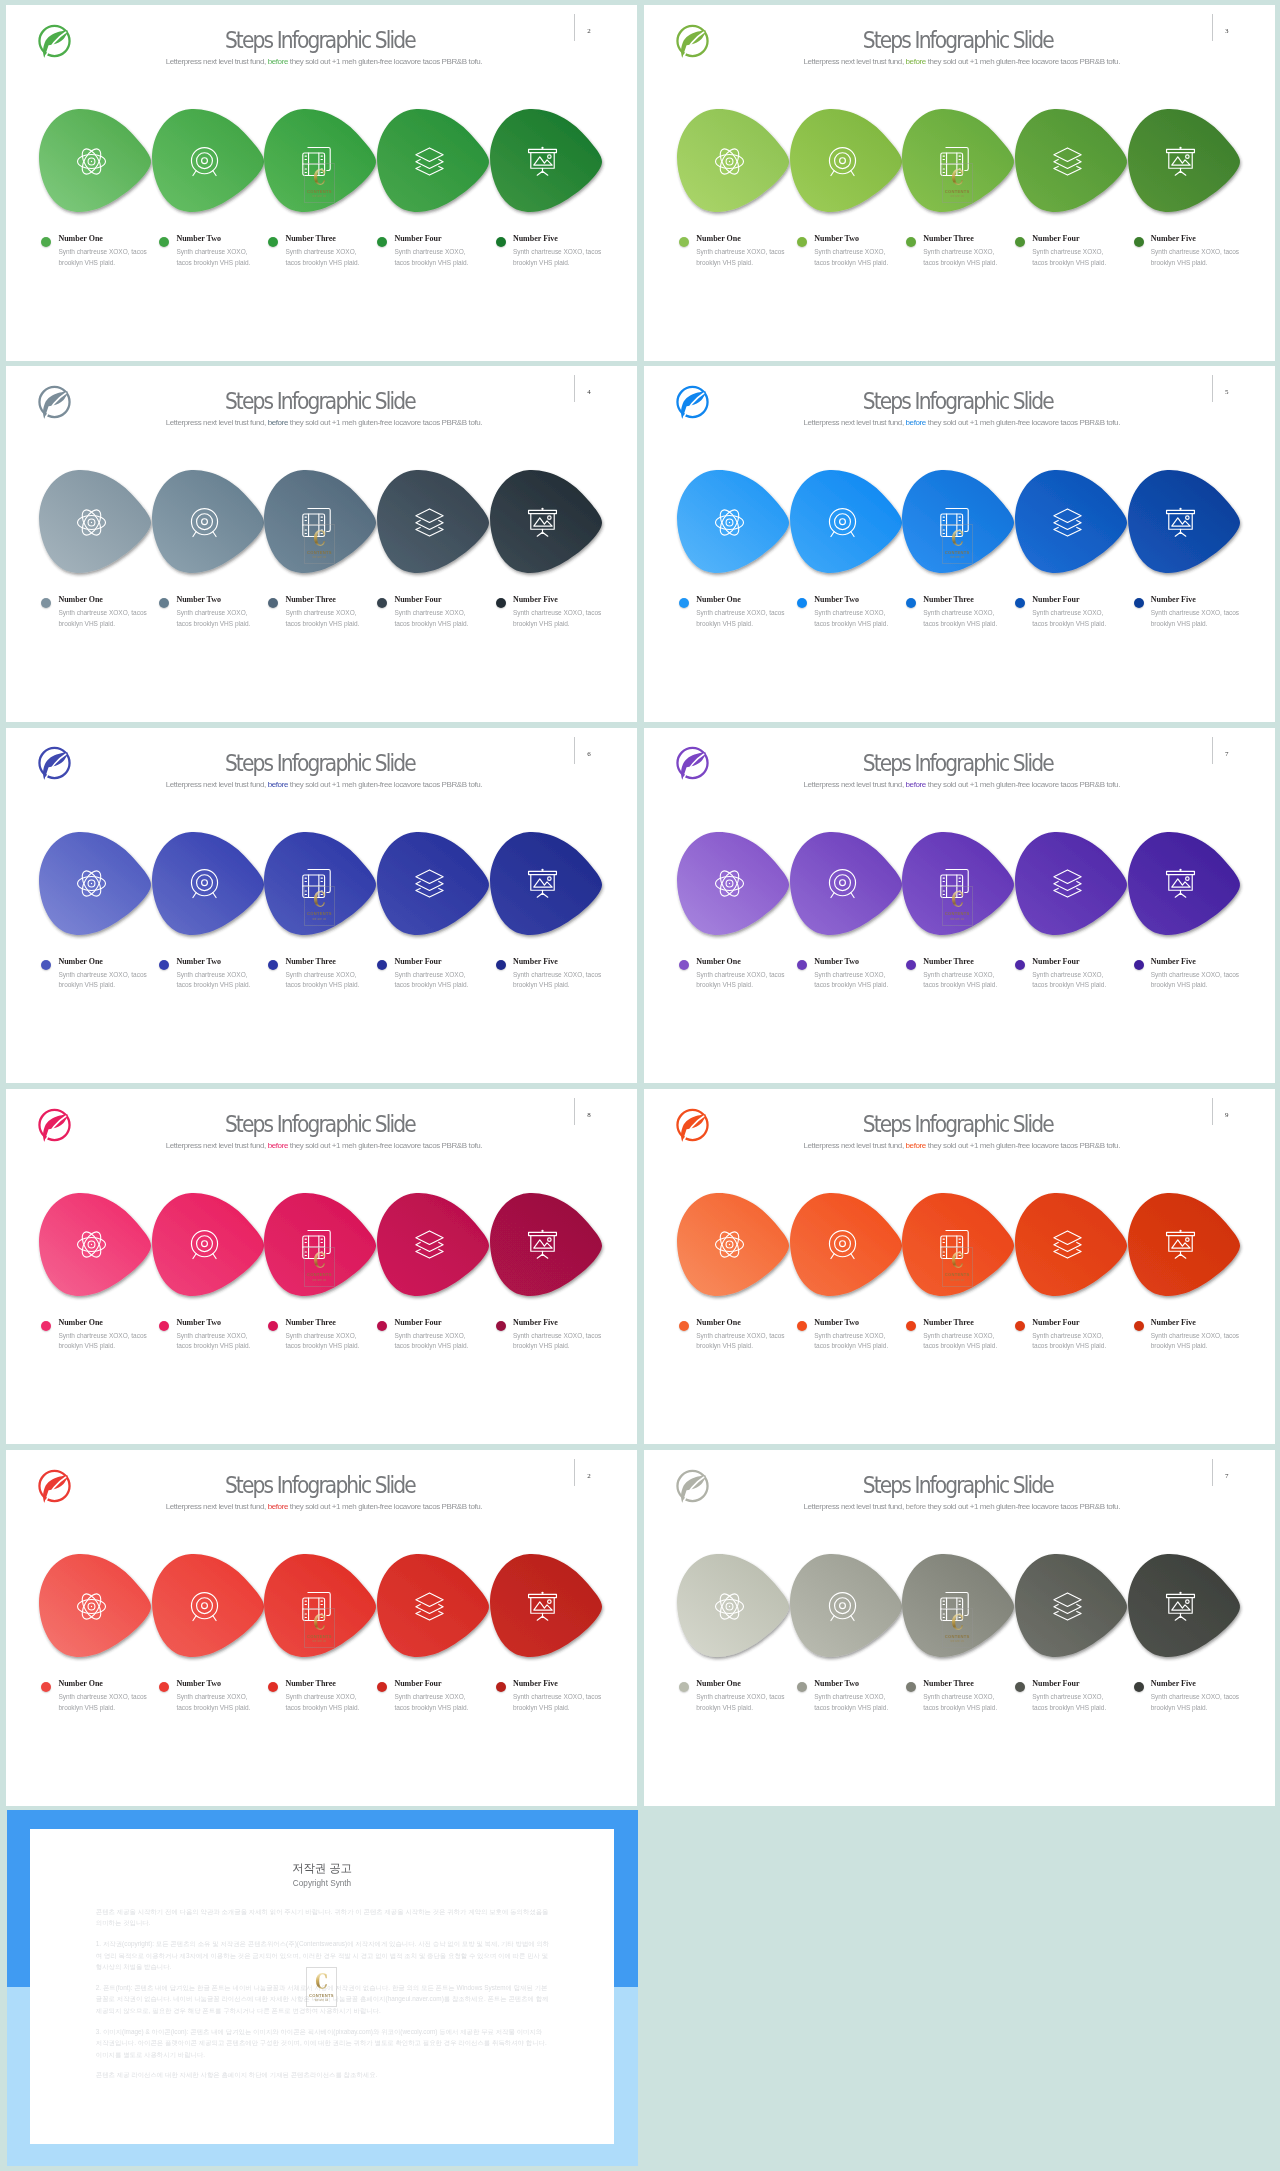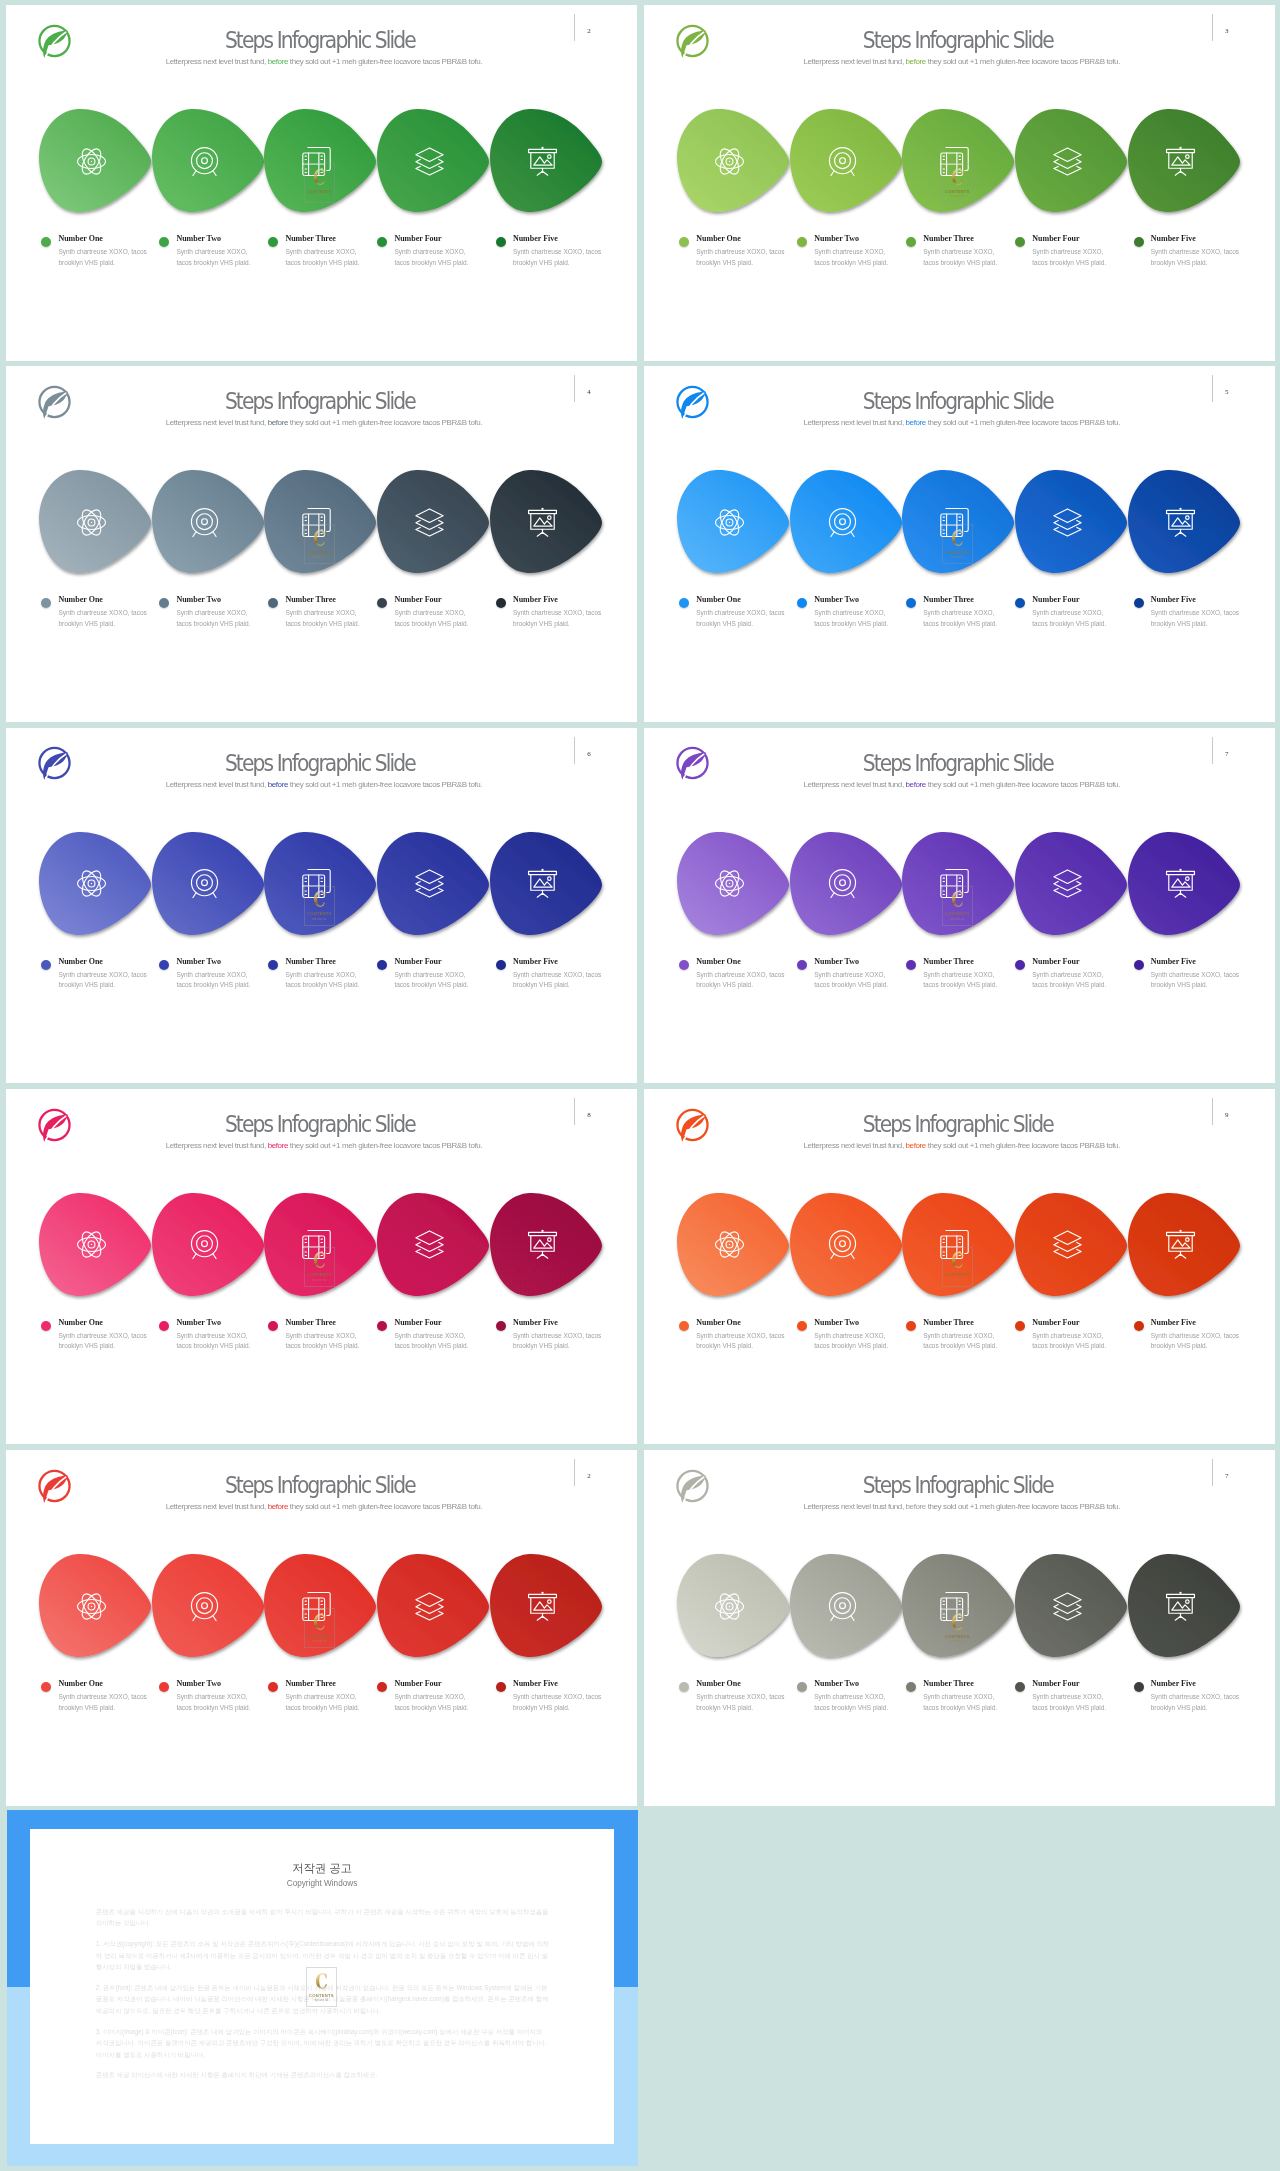--- a/index.html
+++ b/index.html
@@ -1675,21 +1675,21 @@
     </div>
       </div>
     </div>
   </div>
 
 <div id="cpanel">
   <div class="bluetop"></div>
   <div class="bluebot"></div>
   <div class="paper">
     <div class="cp-title">저작권 공고</div>
-    <div class="cp-sub">Copyright Windows</div>
+    <div class="cp-sub">Copyright Synth</div>
     <div class="cp-body" id="cpbody">
         <p>콘텐츠 제공을 시작하기 전에 다음의 약관과 소개글을 자세히 읽어 주시기 바랍니다. 귀하가 이 콘텐츠 제공을 시작하는 것은 귀하가 계약의 보호에 동의하셨음을 의미하는 것입니다.</p>
         <p>1. 저작권(copyright): 모든 콘텐츠의 소유 및 저작권은 콘텐츠위어스(주)(Contentswearus)에 저작자에게 있습니다. 사전 승낙 없이 모방 및 복제, 기타 방법에 의하여 영리 목적으로 이용하거나 제3자에게 이용하는 것은 금지되어 있으며, 이러한 경우 적발 시 경고 없이 법적 조치 및 중단을 요청할 수 있으며 이에 따른 민사 및 형사상의 처벌을 받습니다.</p>
         <p>2. 폰트(font): 콘텐츠 내에 담겨있는 한글 폰트는 네이버 나눔글꼴과 서체로서 사용에 저작권이 없습니다. 한글 외의 모든 폰트는 Windows System에 탑재된 기본 글꼴로 저작권이 없습니다. 네이버 나눔글꼴 라이선스에 대한 자세한 사항은 네이버 나눔글꼴 홈페이지(hangeul.naver.com)를 참조하세요. 폰트는 콘텐츠에 함께 제공되지 않으므로, 필요한 경우 해당 폰트를 구하시거나 다른 폰트로 변경하여 사용하시기 바랍니다.</p>
         <p>3. 이미지(image) &amp; 아이콘(icon): 콘텐츠 내에 담겨있는 이미지와 아이콘은 픽사베이(pixabay.com)와 위코이(wecoly.com) 등에서 제공한 무료 저작물 이미지와 저작권입니다. 아이콘은 플랫아이콘 제공되고 콘텐츠에만 구성한 것이며, 이에 대한 권리는 귀하가 별도로 확인하고 필요한 경우 라이선스를 취득하셔야 합니다. 이미지를 별도로 사용하시기 바랍니다.</p>
         <p>콘텐츠 제공 라이선스에 대한 자세한 사항은 홈페이지 하단에 기재된 콘텐츠라이선스를 참조하세요.</p>
       </div>
   </div>
   <div class="wm" style="left:299px;top:157px">
      <div class="wmbox"></div>

